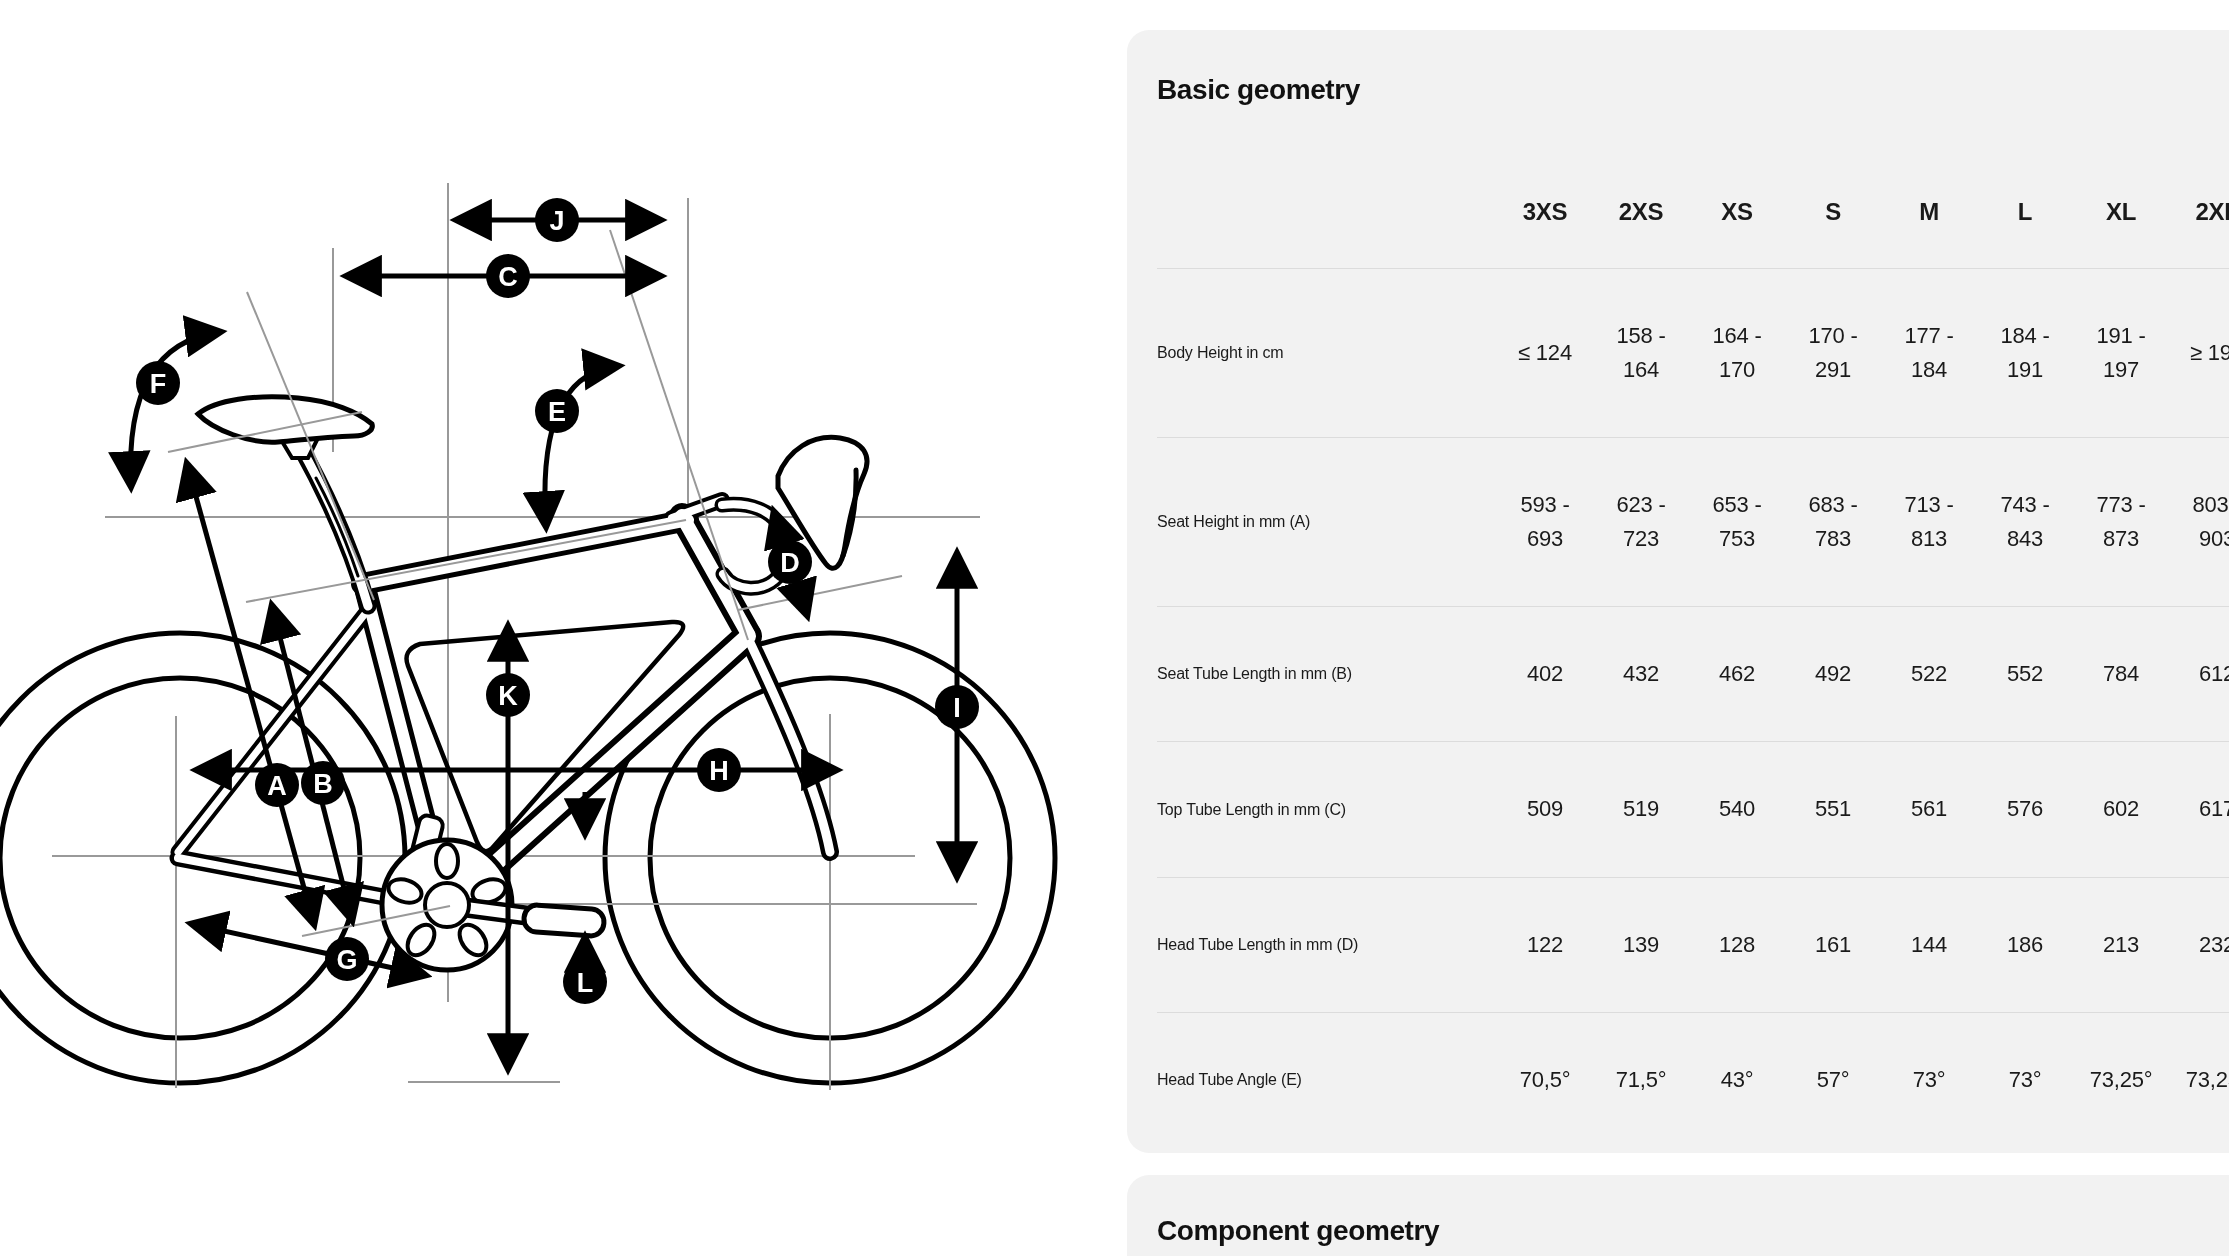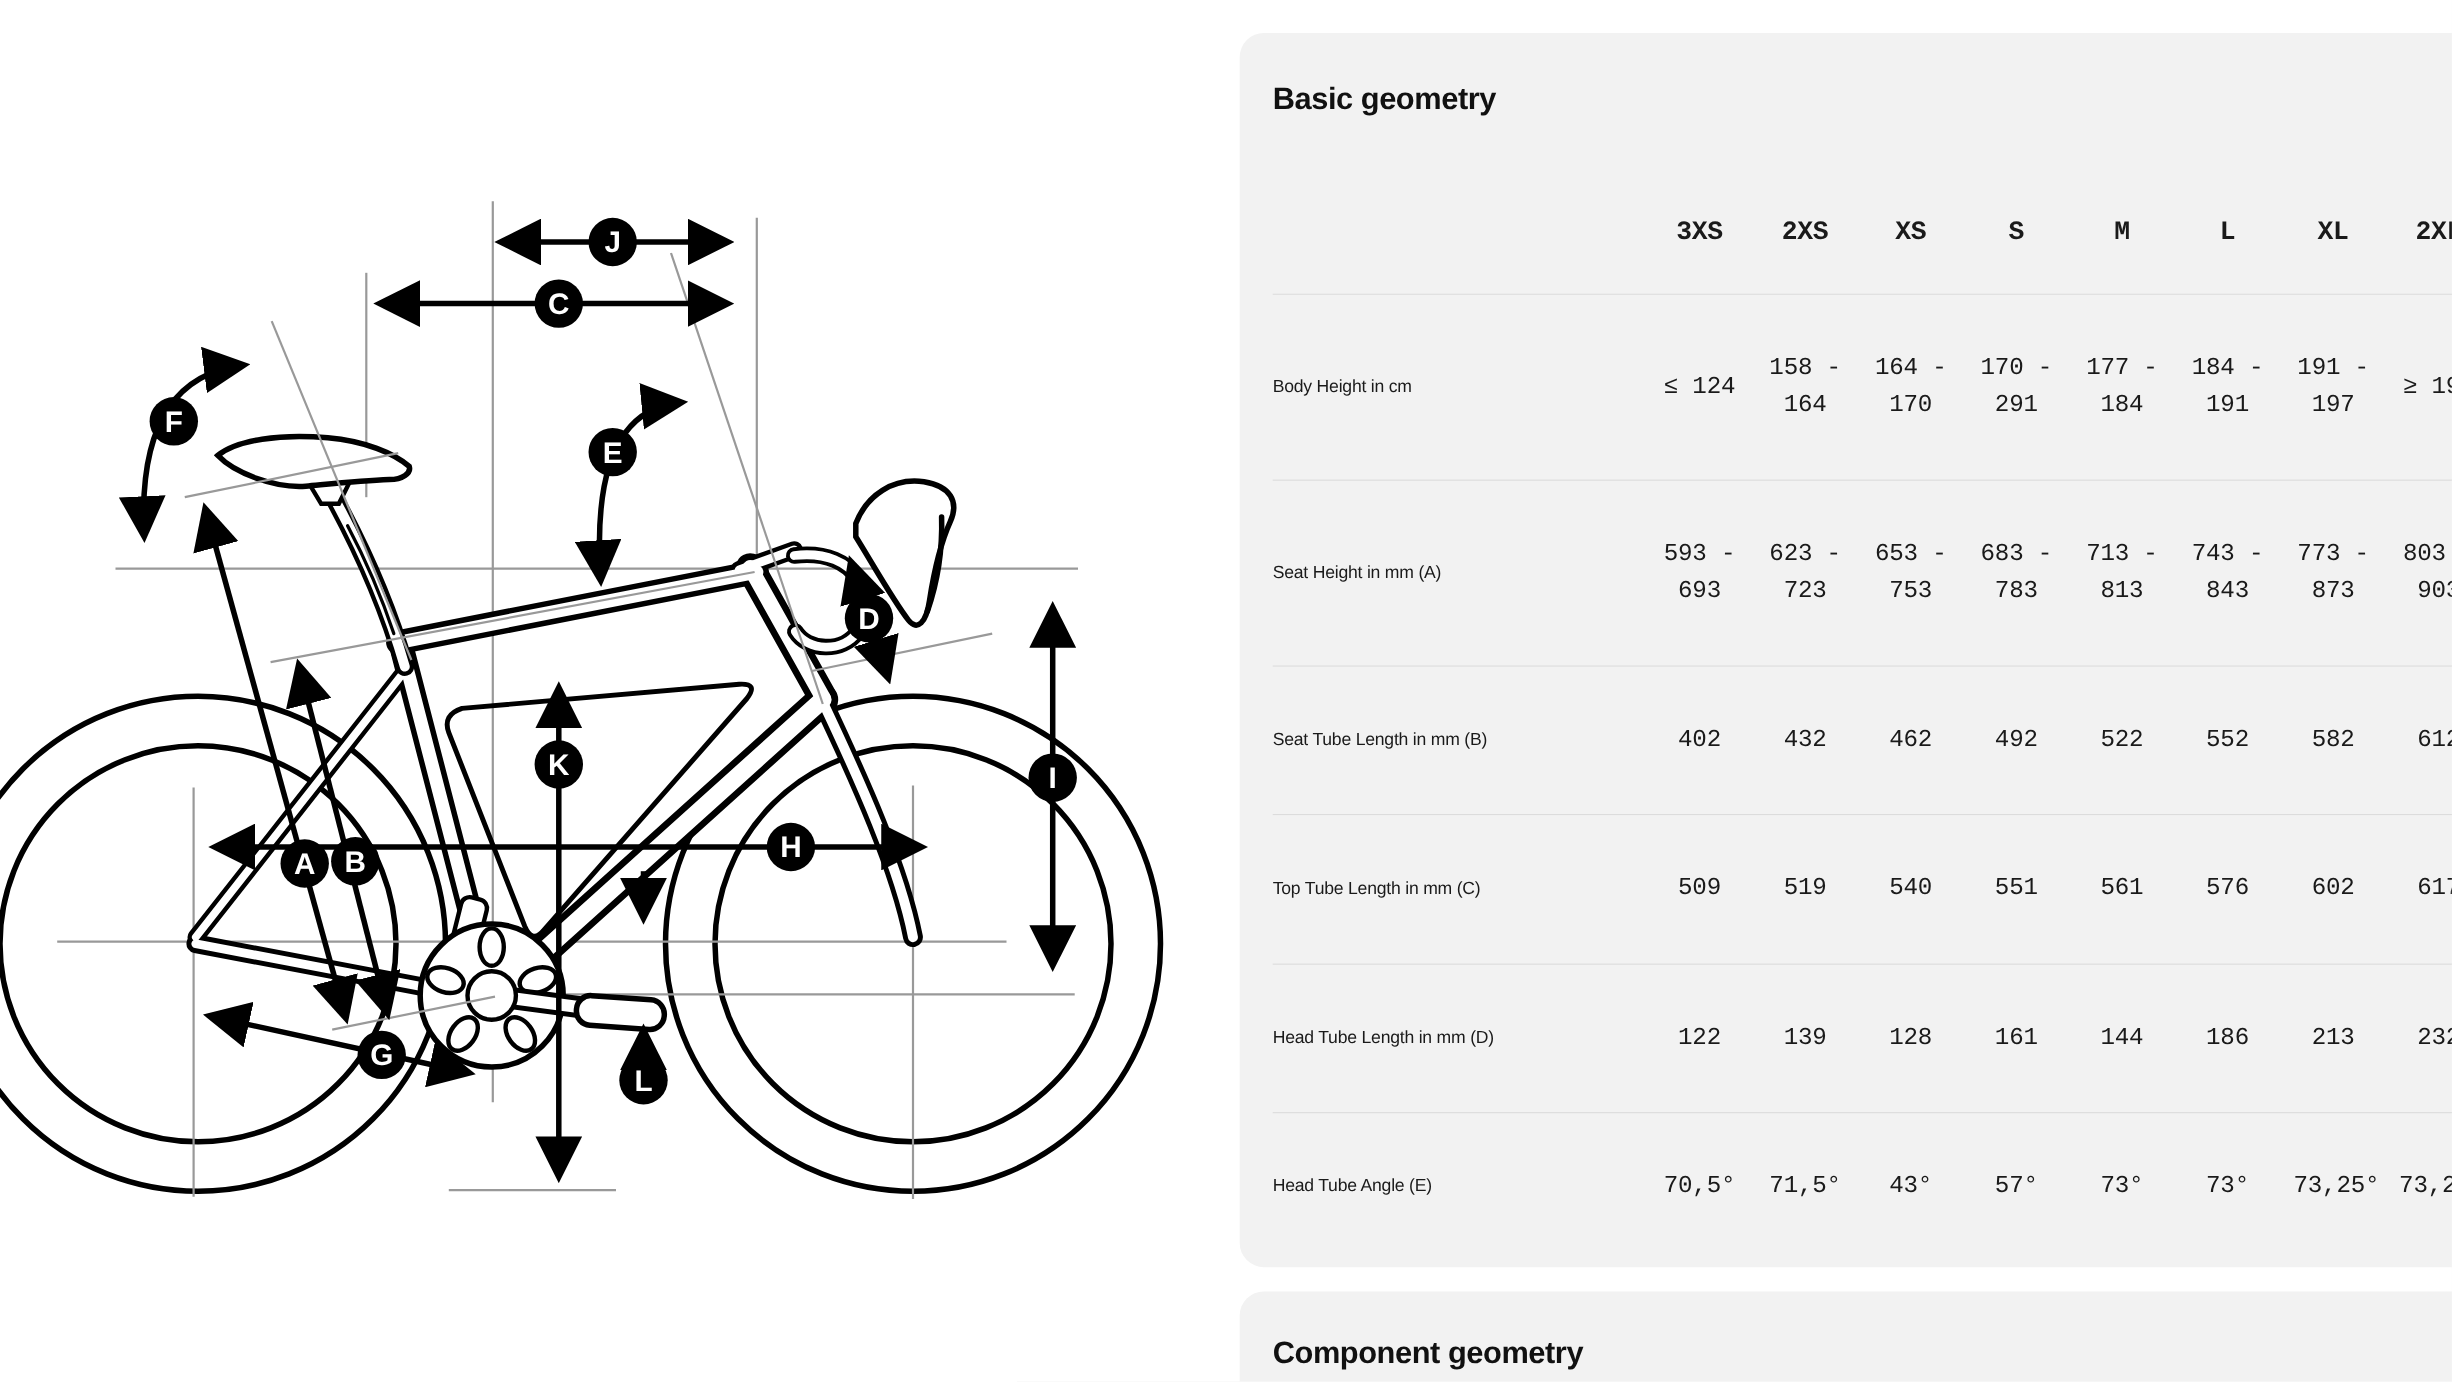--- a/index.html
+++ b/index.html
@@ -25,21 +25,21 @@
   .geo-row{
     display:grid;
     grid-template-columns:340px repeat(8,96px);
     align-items:center;
   }
   .geo-row.header{padding:92px 0 42px 0;}
   .geo-row.data{border-top:1px solid #dcdcdc;padding:50px 0;}
   .geo-size{text-align:center;font-weight:bold;font-size:24px;letter-spacing:-0.3px;}
   .geo-label{font-size:16px;letter-spacing:-0.2px;}
   .geo-val{text-align:center;font-size:22px;line-height:1.55;letter-spacing:-0.2px;}
-  .cell-inner{max-width:72px;margin:0 auto;font-family:Liberation Mono, monospace;}
+  .cell-inner{max-width:72px;margin:0 auto;}
 </style>
 </head>
 <body>
 
 <div class="diagram-wrap">
 <svg viewBox="0 0 1120 1256" width="1120" height="1256" xmlns="http://www.w3.org/2000/svg">
   <defs>
     <marker id="ah" viewBox="0 0 10 10" refX="8.2" refY="5" markerWidth="8.5" markerHeight="8.5" orient="auto-start-reverse">
       <path d="M0,0 L10,5 L0,10 Z" fill="#000"></path>
     </marker>
@@ -300,21 +300,21 @@
           <div class="geo-val">
             <div class="cell-inner">492</div>
           </div>
           <div class="geo-val">
             <div class="cell-inner">522</div>
           </div>
           <div class="geo-val">
             <div class="cell-inner">552</div>
           </div>
           <div class="geo-val">
-            <div class="cell-inner">582</div>
+            <div class="cell-inner">784</div>
           </div>
           <div class="geo-val">
             <div class="cell-inner">612</div>
           </div>
         </div>
         <div class="geo-row data">
           <div class="geo-label">Top Tube Length in mm (C)</div>
           <div class="geo-val">
             <div class="cell-inner">509</div>
           </div>

